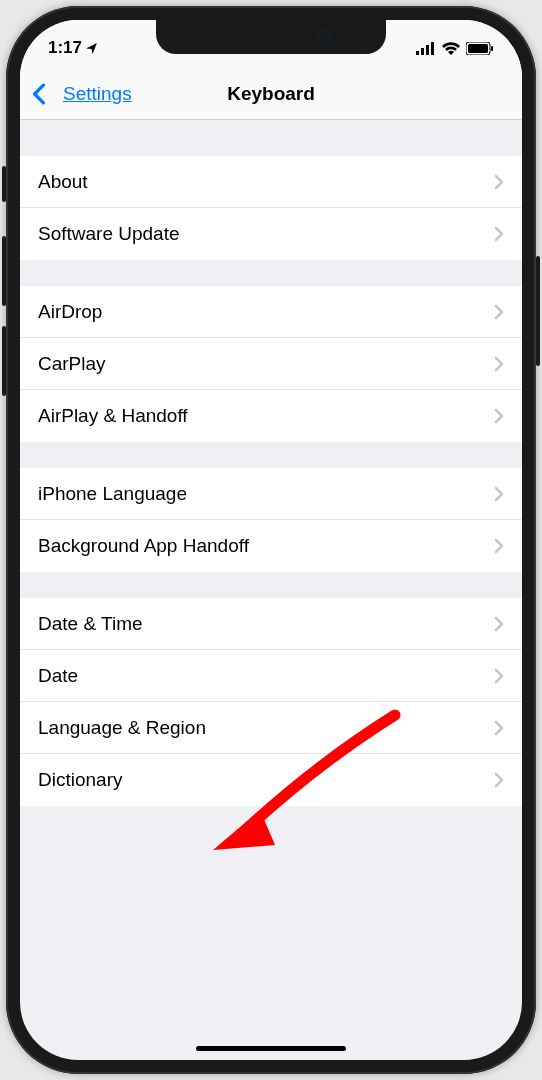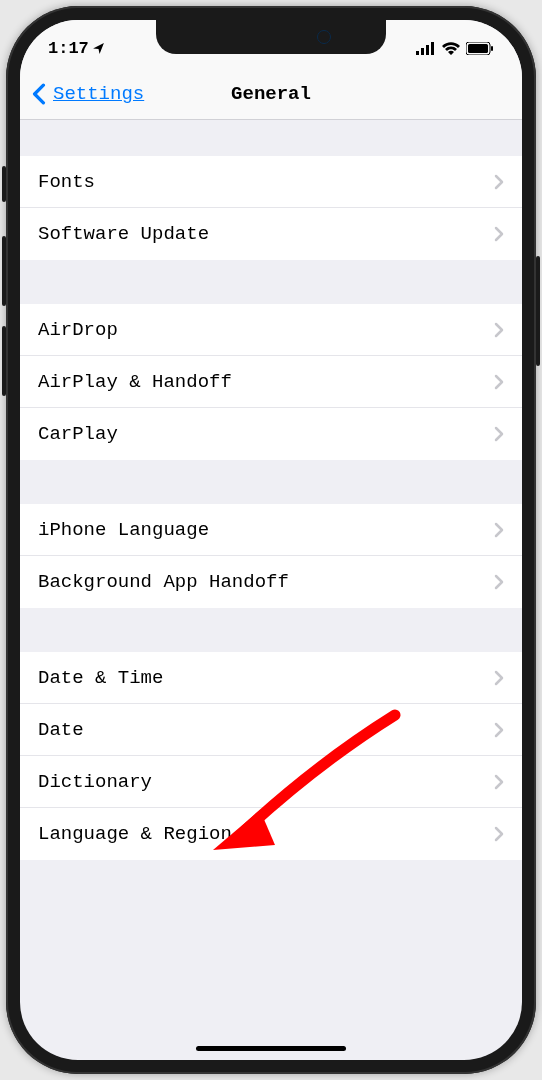--- a/index.html
+++ b/index.html
@@ -13,21 +13,20 @@
       height: 1080px;
     }
     .device-frame {
       width: 530px;
       height: 1068px;
       background: #1a1a1a;
       border-radius: 72px;
       padding: 14px;
       box-shadow: inset 0 0 0 2px #333, 0 0 8px rgba(0,0,0,0.3);
       position: relative;
-      font-family: Liberation Mono, monospace;
     }
     .screen {
       width: 100%;
       height: 100%;
       background: #efeff4;
       border-radius: 58px;
       overflow: hidden;
       position: relative;
     }
     .notch {
@@ -80,40 +79,40 @@
       display: flex;
       align-items: center;
       position: relative;
       padding: 0 12px;
     }
     .back-button {
       display: flex;
       align-items: flex-end;
       color: #007aff;
       font-size: 19px;
-      gap: 7px;
+      gap: 17px;
     }
     .back-label {
       text-decoration: underline;
     }
     .nav-title {
       position: absolute;
       left: 50%;
       transform: translateX(-50%);
       font-size: 19px;
       font-weight: 600;
       color: #000;
     }
     .content {
       overflow-y: hidden;
       height: calc(100% - 100px);
       position: relative;
     }
     .group {
-      margin-top: 44px;
+      margin-top: 26px;
       background: #fff;
     }
     .group.first { margin-top: 36px; }
     .row {
       display: flex;
       align-items: center;
       justify-content: space-between;
       padding: 13px 18px;
       font-size: 19px;
       color: #000;
@@ -192,58 +191,58 @@
       </div>
     </div>
 
     <div class="nav-bar">
       <div class="back-button">
         <svg width="14" height="22" viewBox="0 0 12 20" fill="none" stroke="#007aff" stroke-width="3" stroke-linecap="round" stroke-linejoin="round">
             <polyline points="10,2 2,10 10,18"></polyline>
           </svg>
         <span class="back-label">Settings</span>
       </div>
-      <div class="nav-title">General</div>
+      <div class="nav-title">Keyboard</div>
     </div>
 
     <div class="content">
       <div id="groups-container">
           <div class="group first">
             <div class="row">
-              <span>Fonts</span>
+              <span>About</span>
               <svg class="chevron" width="10" height="16" viewBox="0 0 10 16">
                 <polyline points="2,2 8,8 2,14" fill="none" stroke="#c7c7cc" stroke-width="2.5" stroke-linecap="round" stroke-linejoin="round"></polyline>
               </svg>
             </div>
             <div class="row">
               <span>Software Update</span>
               <svg class="chevron" width="10" height="16" viewBox="0 0 10 16">
                 <polyline points="2,2 8,8 2,14" fill="none" stroke="#c7c7cc" stroke-width="2.5" stroke-linecap="round" stroke-linejoin="round"></polyline>
               </svg>
             </div>
           </div>
           <div class="group">
             <div class="row">
               <span>AirDrop</span>
               <svg class="chevron" width="10" height="16" viewBox="0 0 10 16">
                 <polyline points="2,2 8,8 2,14" fill="none" stroke="#c7c7cc" stroke-width="2.5" stroke-linecap="round" stroke-linejoin="round"></polyline>
               </svg>
             </div>
             <div class="row">
+              <span>CarPlay</span>
+              <svg class="chevron" width="10" height="16" viewBox="0 0 10 16">
+                <polyline points="2,2 8,8 2,14" fill="none" stroke="#c7c7cc" stroke-width="2.5" stroke-linecap="round" stroke-linejoin="round"></polyline>
+              </svg>
+            </div>
+            <div class="row">
               <span>AirPlay &amp; Handoff</span>
               <svg class="chevron" width="10" height="16" viewBox="0 0 10 16">
                 <polyline points="2,2 8,8 2,14" fill="none" stroke="#c7c7cc" stroke-width="2.5" stroke-linecap="round" stroke-linejoin="round"></polyline>
               </svg>
             </div>
-            <div class="row">
-              <span>CarPlay</span>
-              <svg class="chevron" width="10" height="16" viewBox="0 0 10 16">
-                <polyline points="2,2 8,8 2,14" fill="none" stroke="#c7c7cc" stroke-width="2.5" stroke-linecap="round" stroke-linejoin="round"></polyline>
-              </svg>
-            </div>
           </div>
           <div class="group">
             <div class="row">
               <span>iPhone Language</span>
               <svg class="chevron" width="10" height="16" viewBox="0 0 10 16">
                 <polyline points="2,2 8,8 2,14" fill="none" stroke="#c7c7cc" stroke-width="2.5" stroke-linecap="round" stroke-linejoin="round"></polyline>
               </svg>
             </div>
             <div class="row">
               <span>Background App Handoff</span>
@@ -259,27 +258,27 @@
                 <polyline points="2,2 8,8 2,14" fill="none" stroke="#c7c7cc" stroke-width="2.5" stroke-linecap="round" stroke-linejoin="round"></polyline>
               </svg>
             </div>
             <div class="row">
               <span>Date</span>
               <svg class="chevron" width="10" height="16" viewBox="0 0 10 16">
                 <polyline points="2,2 8,8 2,14" fill="none" stroke="#c7c7cc" stroke-width="2.5" stroke-linecap="round" stroke-linejoin="round"></polyline>
               </svg>
             </div>
             <div class="row">
+              <span>Language &amp; Region</span>
+              <svg class="chevron" width="10" height="16" viewBox="0 0 10 16">
+                <polyline points="2,2 8,8 2,14" fill="none" stroke="#c7c7cc" stroke-width="2.5" stroke-linecap="round" stroke-linejoin="round"></polyline>
+              </svg>
+            </div>
+            <div class="row">
               <span>Dictionary</span>
-              <svg class="chevron" width="10" height="16" viewBox="0 0 10 16">
-                <polyline points="2,2 8,8 2,14" fill="none" stroke="#c7c7cc" stroke-width="2.5" stroke-linecap="round" stroke-linejoin="round"></polyline>
-              </svg>
-            </div>
-            <div class="row">
-              <span>Language &amp; Region</span>
               <svg class="chevron" width="10" height="16" viewBox="0 0 10 16">
                 <polyline points="2,2 8,8 2,14" fill="none" stroke="#c7c7cc" stroke-width="2.5" stroke-linecap="round" stroke-linejoin="round"></polyline>
               </svg>
             </div>
           </div>
         </div>
 
       <svg class="arrow-annotation" width="220" height="170" viewBox="0 0 220 170">
         <defs>
           <marker id="arrowhead" markerWidth="10" markerHeight="10" refX="2" refY="5" orient="auto">

